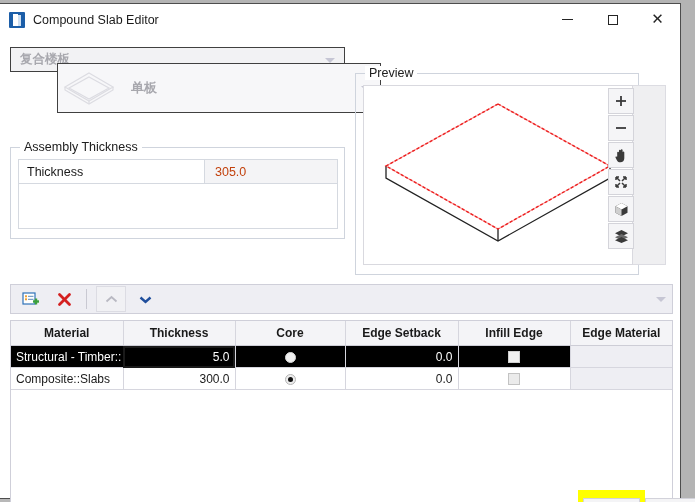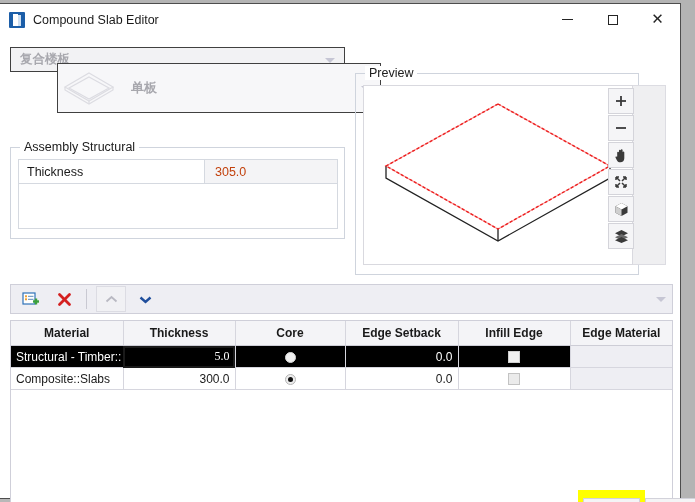--- a/index.html
+++ b/index.html
@@ -257,21 +257,20 @@
     color: #1a1a1a;
     padding: 0 5px;
     overflow: hidden;
     white-space: nowrap;
   }
   tbody td:last-child { border-right: none; }
   tbody tr.sel td { background: #000000; color: #ffffff; }
   tbody tr.sel td.focus-cell {
     outline: 2px solid #1a1a1a;
     outline-offset: -2px;
-    font-family: Liberation Serif, serif;
   }
   td.num { text-align: right; }
   td.ctr { text-align: center; }
   td.edge-mat { background: #eeeef3; }
   tbody tr.sel td.edge-mat { background: #eeeef3; }
 
   .radio {
     display: inline-block;
     width: 11px; height: 11px;
     border-radius: 50%;
@@ -379,21 +378,21 @@
             <path d="M6 23 L6 26 L30 40 L54 26 L54 23"></path>
             <path d="M30 37 L30 40"></path>
           </g>
         </svg>
       </span>
       <span class="combo-label">单板</span>
       <span class="combo-arrow"></span>
     </div>
 
     <div class="groupbox" id="gb-assembly">
-      <span class="gtitle">Assembly Structural</span>
+      <span class="gtitle">Assembly Thickness</span>
       <div class="prop-row">
         <div class="prop-name">Thickness</div>
         <div class="prop-val">305.0</div>
       </div>
       <div class="prop-empty"></div>
     </div>
 
     <div class="groupbox" id="gb-preview">
       <span class="gtitle">Preview</span>
       <div id="preview-inner-bg"></div>

